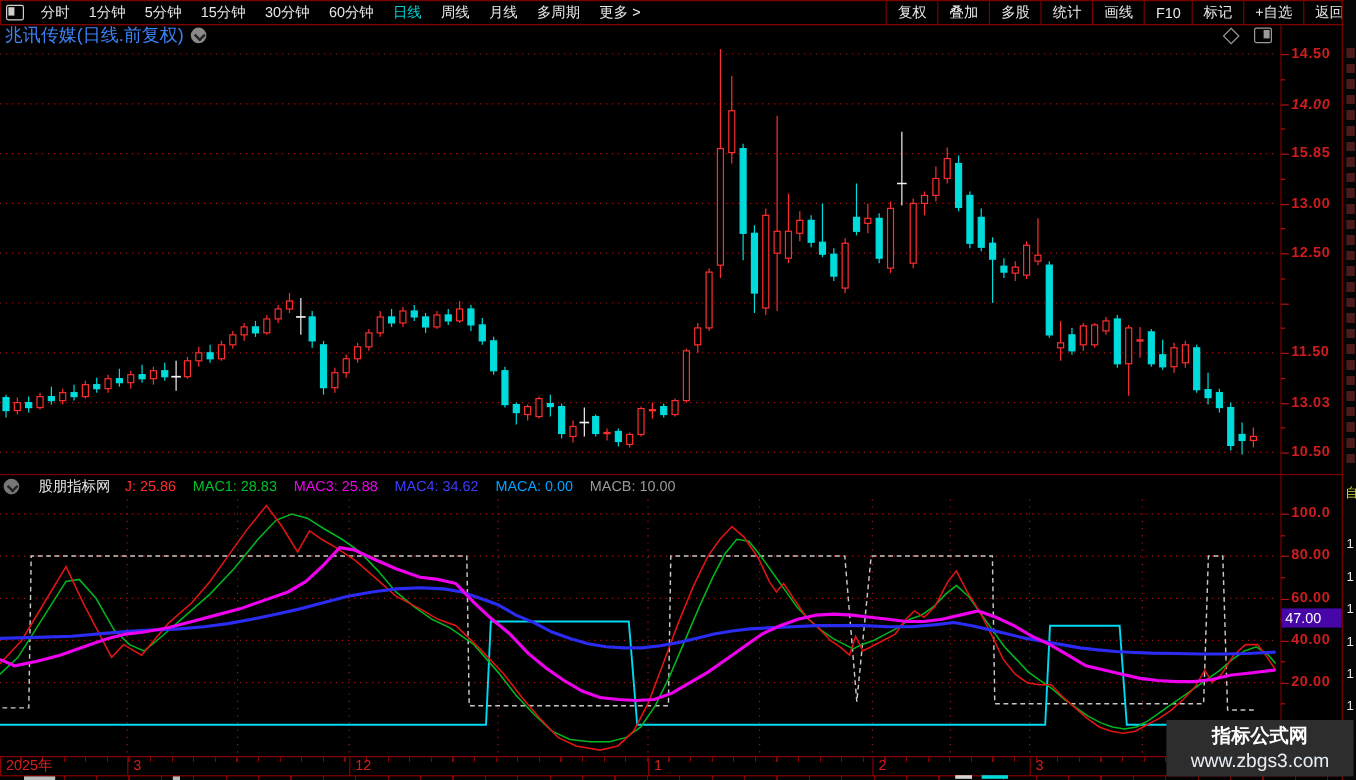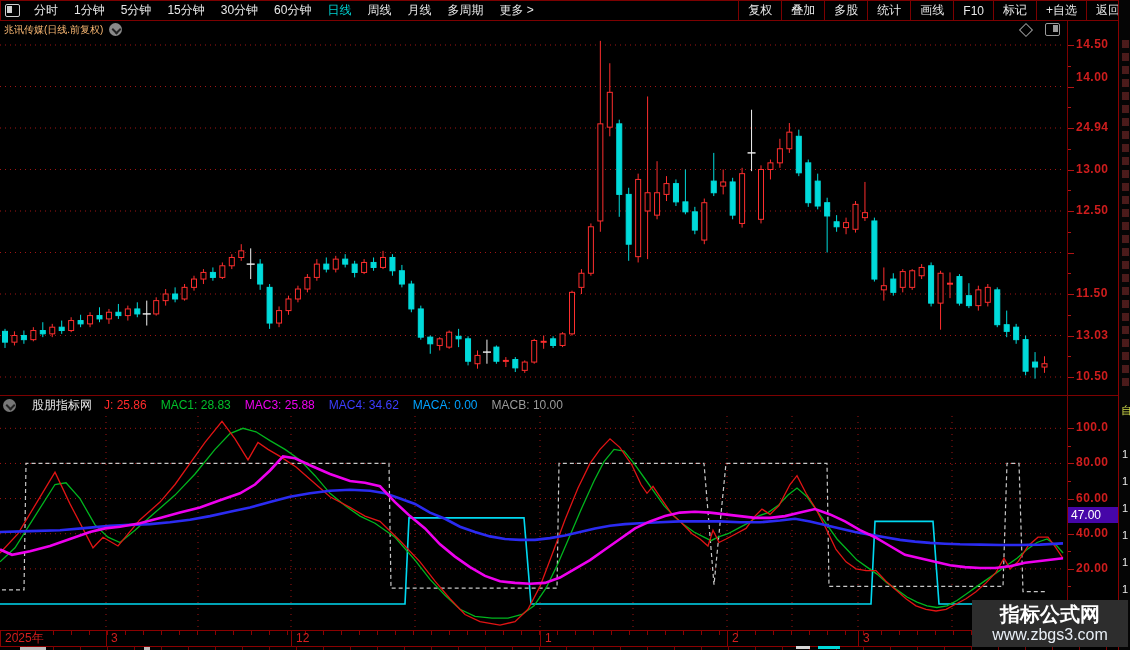--- a/index.html
+++ b/index.html
@@ -10,21 +10,21 @@
            border:1px solid #7c0101;display:flex;align-items:center;font-size:12px;color:#e8e8e8;}
   .tb-left{display:flex;align-items:center;height:100%;}
   .tb-appicon{width:13px;height:11px;border:1px solid #cfcfcf;border-radius:2px;margin:0 6px 0 4px;position:relative;}
   .tb-appicon div{position:absolute;left:1px;top:1px;width:5px;height:7px;background:#cfcfcf;}
   .tb-item{padding:0 8px;cursor:default;white-space:nowrap;}
   .tb-item.active{color:#00d2d2;}
   .tb-right{display:flex;align-items:center;height:100%;margin-left:auto;}
   .tb-btn{padding:0 9px;border-left:1px solid #7c0101;height:100%;display:flex;align-items:center;white-space:nowrap;}
   
   .titlebar{position:absolute;left:0;top:21px;width:1118px;height:17px;display:flex;align-items:center;
-            color:#fdba74;font-size:10px;text-align:center;}
+            color:#3b82f6;font-size:15px;text-align:center;}
   .titlebar .name{margin-left:4px;}
   .circle-chevron{width:13px;height:13px;border-radius:50%;background:#8a8a8a;margin-left:6px;position:relative;}
   .circle-chevron i{position:absolute;left:3.5px;top:3px;width:5px;height:5px;border-right:2px solid #222;
                     border-bottom:2px solid #222;transform:rotate(45deg);}
   .title-icons{position:absolute;right:70px;top:23px;display:flex;gap:14px;align-items:center;}
   .diamond{width:8px;height:8px;border:1px solid #9a9a9a;transform:rotate(45deg);}
   .panel-ic{width:13px;height:11px;border:1px solid #9a9a9a;border-radius:2px;position:relative;}
   .panel-ic div{position:absolute;right:1px;top:1px;width:5px;height:7px;background:#9a9a9a;}
   
   svg{display:block;}
@@ -44,21 +44,21 @@
              border-bottom:1px solid #8a0101;background:
              repeating-linear-gradient(90deg,transparent 0 17px,#8a0101 17px 18px) top/100% 4px no-repeat;}
   .ta-cell{position:absolute;top:0;height:100%;border-left:1px solid #8a0101;color:#d51f1f;
            font-size:12px;line-height:15px;padding-left:4px;box-sizing:border-box;}
   .bottom-strip{position:absolute;left:0;top:646px;width:1118px;height:4px;background:
              repeating-linear-gradient(90deg,transparent 0 26px,#7c0101 26px 27px) top/100% 4px no-repeat;}
   .frag{position:absolute;}
   
   .watermark{position:absolute;left:972px;top:600px;width:156px;height:47px;background:#2d2d2d;
              display:flex;flex-direction:column;align-items:center;justify-content:center;z-index:30;}
-  .wm1{color:#ffffff;font-size:20px;font-weight:bold;line-height:22px;}
+  .wm1{color:#ffffff;font-size:16px;font-weight:bold;line-height:22px;}
   .wm2{color:#e8eef5;font-size:16px;line-height:19px;}
   
   .right-strip{position:absolute;left:1118px;top:0;width:12px;height:650px;border-left:1px solid #8a0101;
                background:#050505;z-index:20;overflow:hidden;}
   .strip-pattern{position:absolute;left:3px;top:40px;width:7px;height:350px;opacity:.8;
                  background:repeating-linear-gradient(180deg,#5c2020 0 8px,#050505 8px 13px);}
   .strip-char{position:absolute;left:2px;color:#cfd94a;font-size:11px;}
   .strip-digit{position:absolute;left:3px;color:#e8e8e8;font-size:11px;}
 </style>
 </head>
@@ -347,24 +347,24 @@
         <rect x="1032.55" y="362.06" width="5" height="4.980000000000075" fill="#00dbdb" stroke="#00dbdb" stroke-width="1"></rect>
         <line x1="1044.5" y1="356.25" x2="1044.5" y2="372.84999999999997" stroke="#fd2e2e" stroke-width="1"></line>
         <rect x="1042" y="363.71999999999997" width="5" height="3.320000000000107" fill="#000" stroke="#fd2e2e" stroke-width="1"></rect>
       </g>
     </svg>
 
   <div id="price-axis">
       <div class="ax-label" style="top:37px;">14.50</div>
       <div class="ax-tick" style="top:45px;width:7px;"></div>
       <div class="ax-tick" style="top:65.75px;width:4px;"></div>
-      <div class="ax-label" style="top:70px;">14.00</div>
+      <div class="ax-label" style="top:80px;font-style:italic;">14.00</div>
       <div class="ax-tick" style="top:86.5px;width:7px;"></div>
       <div class="ax-tick" style="top:107.25px;width:4px;"></div>
-      <div class="ax-label" style="top:120px;">24.94</div>
+      <div class="ax-label" style="top:120px;">15.85</div>
       <div class="ax-tick" style="top:128px;width:7px;"></div>
       <div class="ax-tick" style="top:148.75px;width:4px;"></div>
       <div class="ax-label" style="top:161.5px;">13.00</div>
       <div class="ax-tick" style="top:169.5px;width:7px;"></div>
       <div class="ax-tick" style="top:190.25px;width:4px;"></div>
       <div class="ax-label" style="top:203px;">12.50</div>
       <div class="ax-tick" style="top:211px;width:7px;"></div>
       <div class="ax-tick" style="top:231.75px;width:4px;"></div>
       <div class="ax-label" style="top:250px;margin-left:47px;">12.00</div>
       <div class="ax-tick" style="top:252.5px;width:7px;"></div>

